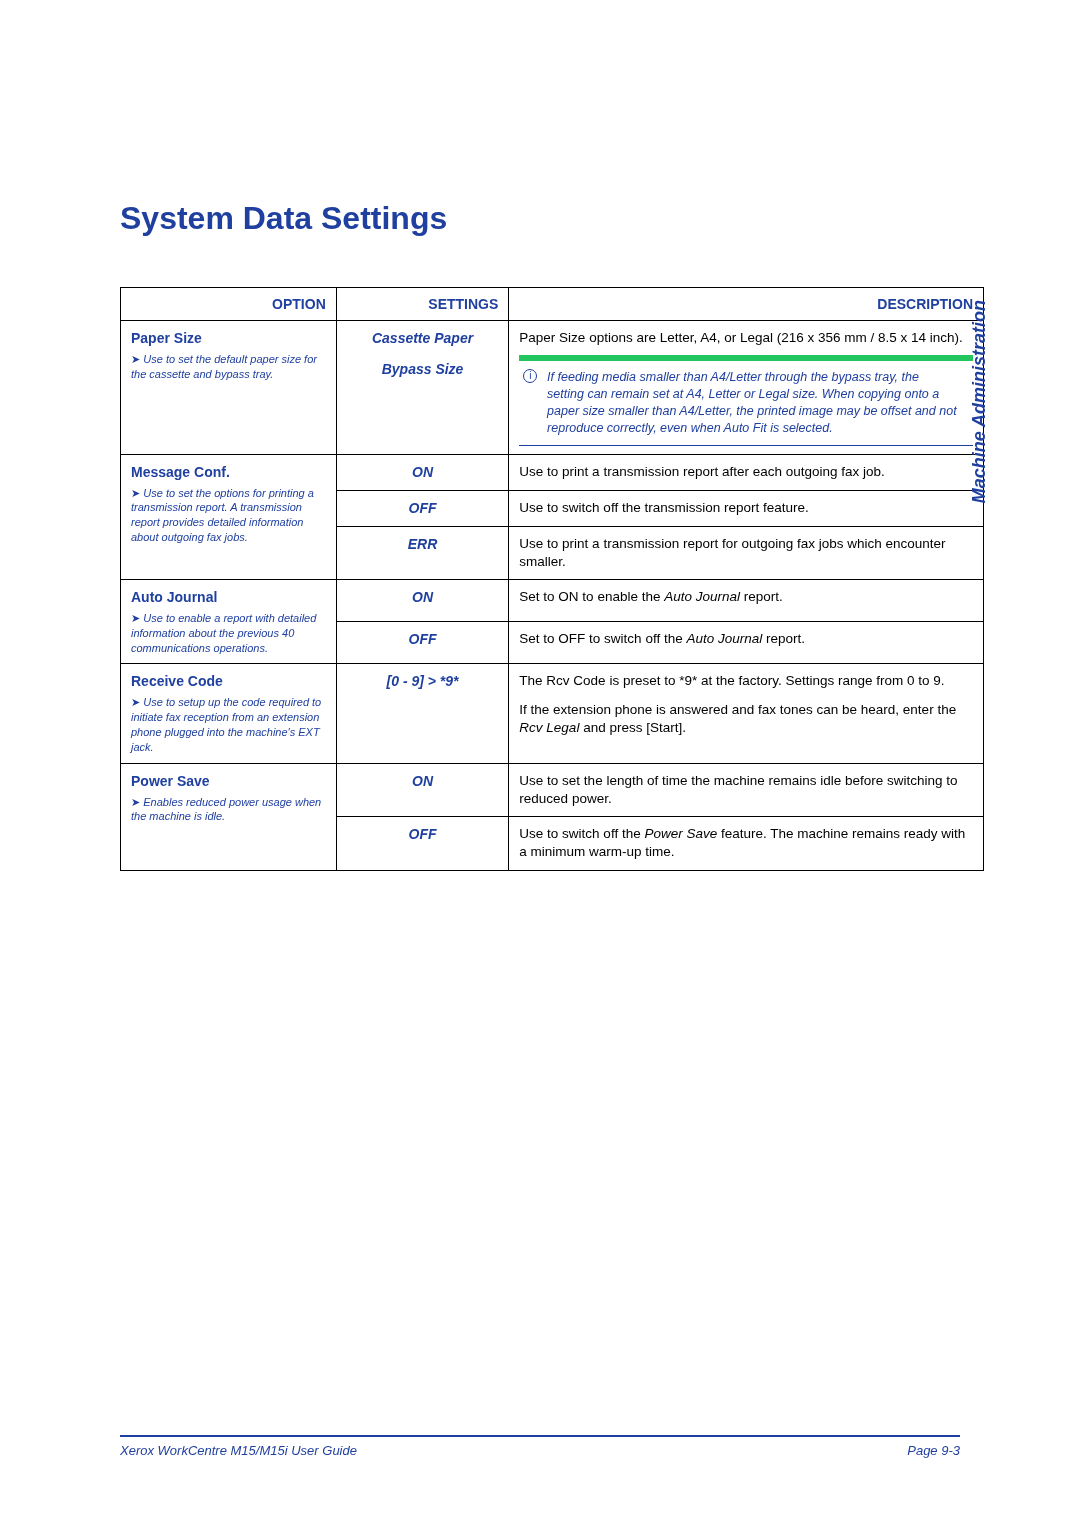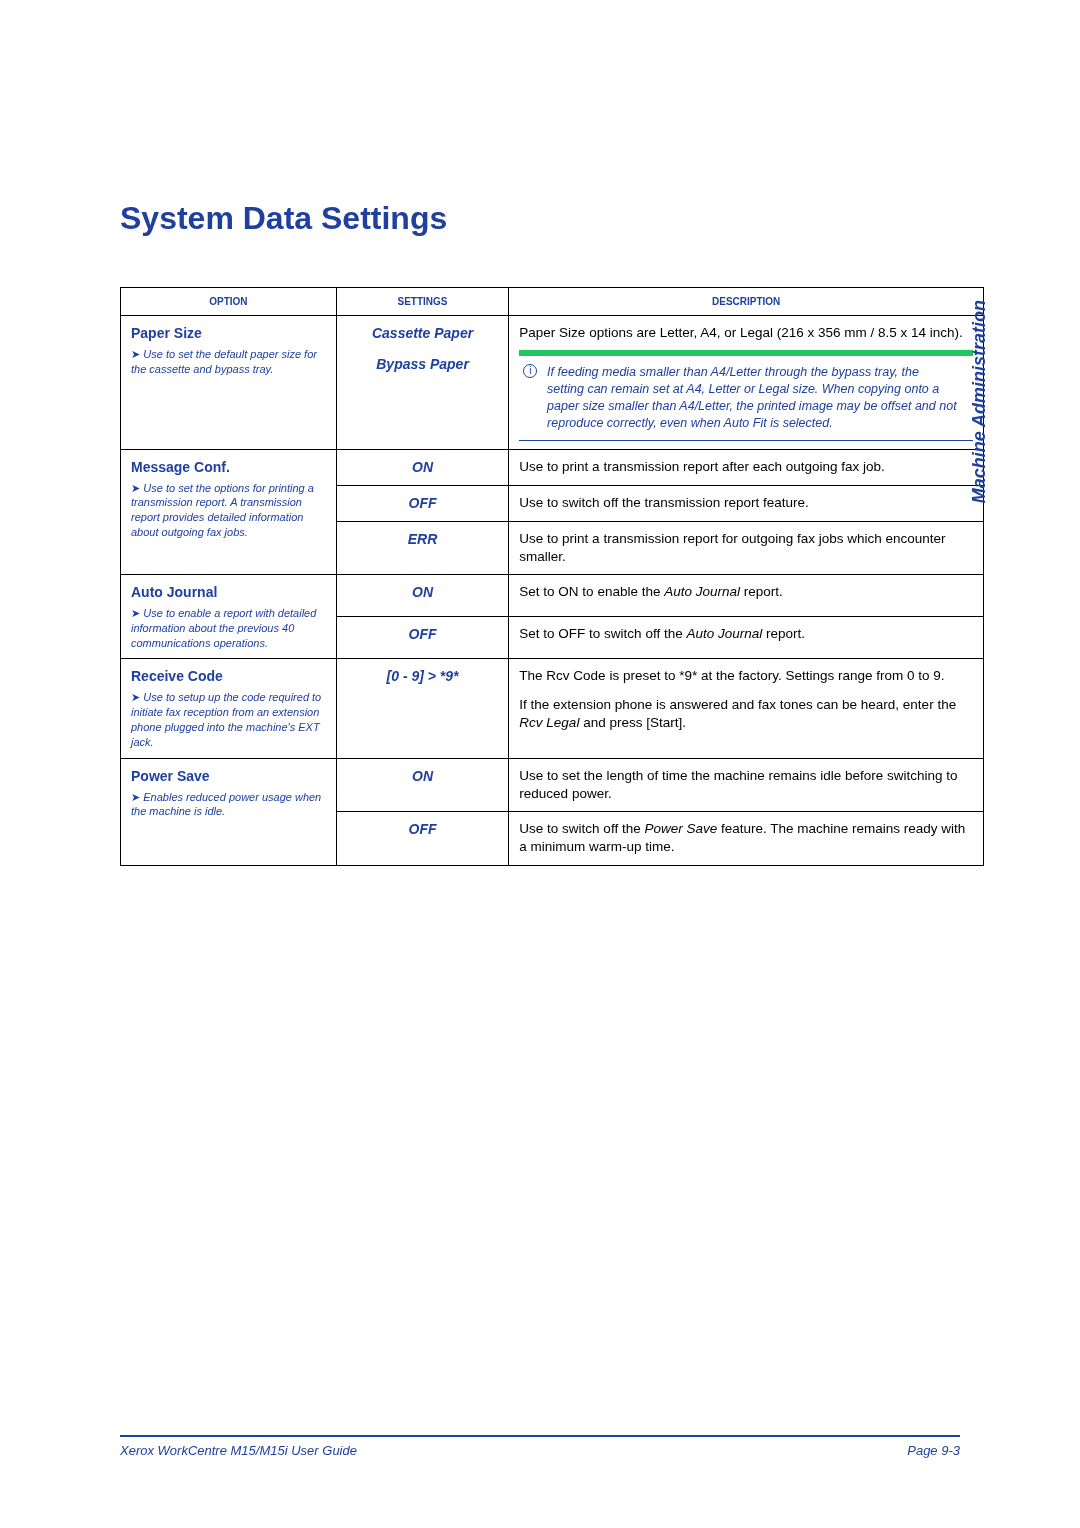--- a/index.html
+++ b/index.html
@@ -39,22 +39,22 @@
   table-layout: fixed;
 }
 col.option { width: 25%; }
 col.settings { width: 20%; }
 col.desc { width: 55%; }
 th {
   border: 1px solid #000;
   padding: 8px 10px;
   color: #2040a0;
   font-weight: bold;
-  font-size: 10px;
-  text-align: center;
+  font-size: 14px;
+  text-align: right;
   background: #fff;
 }
 td {
   border: 1px solid #000;
   padding: 8px 10px;
   font-size: 13.5px;
   vertical-align: top;
   line-height: 1.35;
 }
 .opt-name {
@@ -150,21 +150,21 @@
     </thead>
     <tbody>
 
       <tr>
         <td>
           <div class="opt-name">Paper Size</div>
           <div class="opt-note"><span class="bullet">➤ </span><span>Use to set the default paper size for the cassette and bypass tray.</span></div>
         </td>
         <td class="setting-cell">
           <span class="setting-val">Cassette Paper</span>
-          <span class="setting-val setting-val-margin">Bypass Paper</span>
+          <span class="setting-val setting-val-margin">Bypass Size</span>
         </td>
         <td>
           <div>Paper Size options are Letter, A4, or Legal (216 x 356 mm / 8.5 x 14 inch).</div>
           <div class="info-box">
             <span class="info-icon">i</span>
             <span class="info-text">If feeding media smaller than A4/Letter through the bypass tray, the setting can remain set at A4, Letter or Legal size.
 When copying onto a paper size smaller than A4/Letter, the printed image may be offset and not reproduce correctly, even when Auto Fit is selected.</span>
           </div>
         </td>
       </tr>

